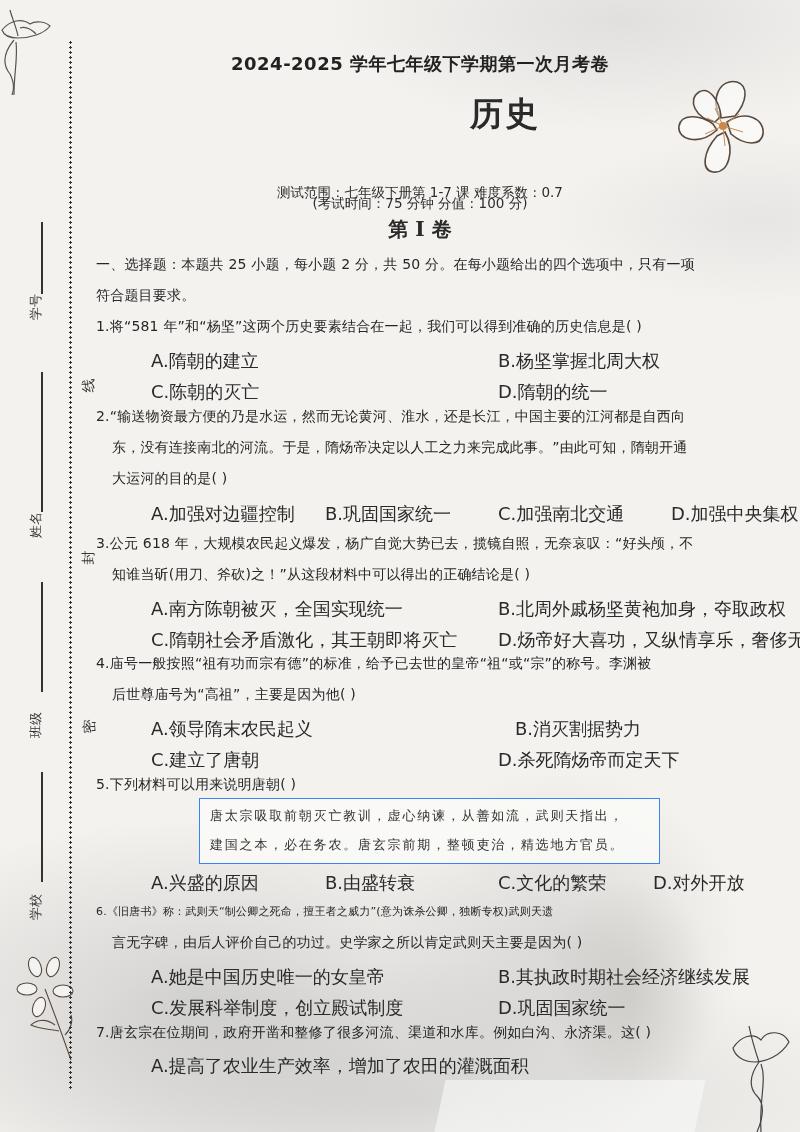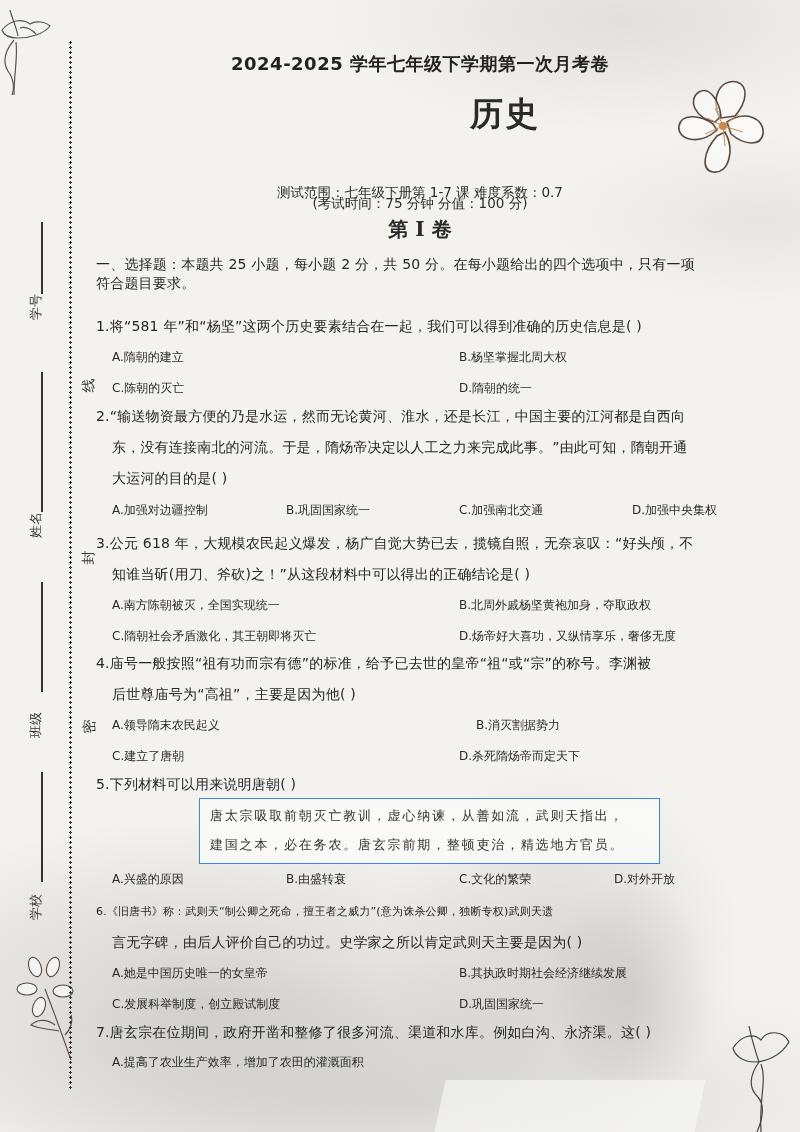--- a/index.html
+++ b/index.html
@@ -67,21 +67,21 @@
   .meta.m2 { top: 184px; }
   .part-title {
     position: absolute; top: 216px; left: 340px; width: 160px; text-align: center;
     font-family: "DejaVu Serif", "Liberation Serif", serif;
     font-size: 20px; font-weight: bold; color: #2a2a2a;
   }
   .line {
     position: absolute; font-size: 14px; color: #262626; white-space: nowrap;
     letter-spacing: 0.2px;
   }
-  .opt { position: absolute; font-size: 12px; color: #2a2a2a; white-space: nowrap; }
+  .opt { position: absolute; font-size: 18px; color: #2a2a2a; white-space: nowrap; margin-left: 39px; }
   .quote-box {
     position: absolute; left: 199px; top: 798px; width: 459px; height: 64px;
     border: 1px solid #3b82f6; background: rgba(250,250,248,0.85);
   }
   .quote-line {
     position: absolute; left: 10px; font-family: "DejaVu Serif", "Liberation Serif", serif;
     font-size: 13px; color: #333; white-space: nowrap; letter-spacing: 1.8px;
   }
   svg.deco { position: absolute; pointer-events: none; }
 </style>
@@ -163,21 +163,21 @@
 <div class="seal-char" style="top:558px">封</div>
 <div class="seal-char" style="top:727px">密</div>
 
 <div class="exam-title">2024-2025 学年七年级下学期第一次月考卷</div>
 <div class="subject">历史</div>
 <div class="meta m1">(考试时间：75 分钟  分值：100 分)</div>
 <div class="meta m2">测试范围：七年级下册第  1-7 课    难度系数：0.7</div>
 <div class="part-title">第 I 卷</div>
 
 <div class="line" style="left:96px;top:256px">一、选择题：本题共 25  小题，每小题 2 分，共 50  分。在每小题给出的四个选项中，只有一项</div>
-<div class="line" style="left:96px;top:275px">符合题目要求。</div>
+<div class="line" style="left:96px;top:287px">符合题目要求。</div>
 
 <div class="line" style="left:96px;top:318px">1.将“581 年”和“杨坚”这两个历史要素结合在一起，我们可以得到准确的历史信息是(        )</div>
 <div class="opt" style="left:112px;top:349px">A.隋朝的建立</div>
 <div class="opt" style="left:459px;top:349px">B.杨坚掌握北周大权</div>
 <div class="opt" style="left:112px;top:380px">C.陈朝的灭亡</div>
 <div class="opt" style="left:459px;top:380px">D.隋朝的统一</div>
 
 <div class="line" style="left:96px;top:408px">2.“输送物资最方便的乃是水运，然而无论黄河、淮水，还是长江，中国主要的江河都是自西向</div>
 <div class="line" style="left:112px;top:439px">东，没有连接南北的河流。于是，隋炀帝决定以人工之力来完成此事。”由此可知，隋朝开通</div>
 <div class="line" style="left:112px;top:470px">大运河的目的是(        )</div>

